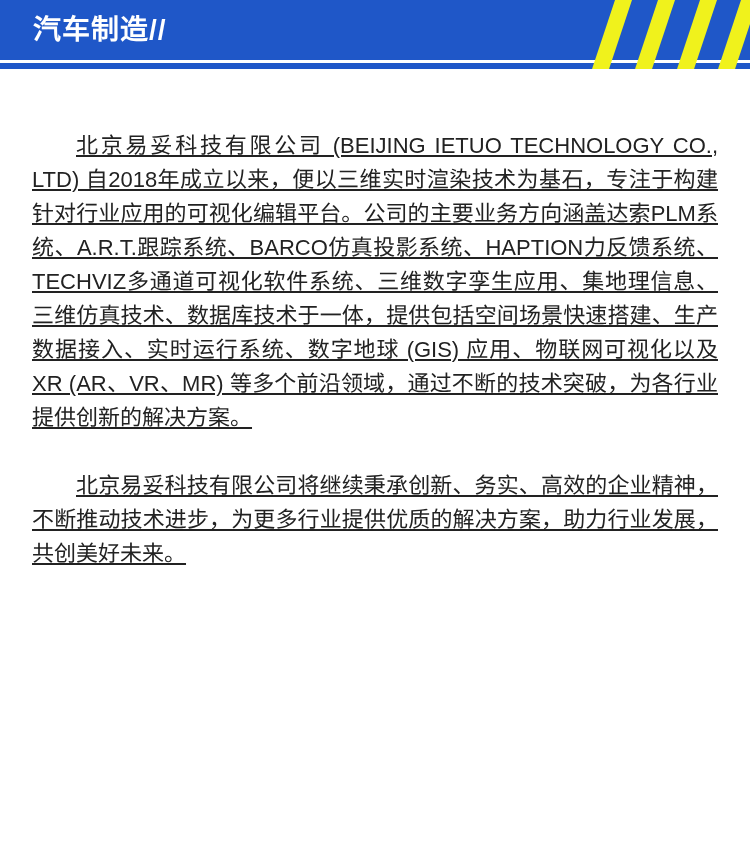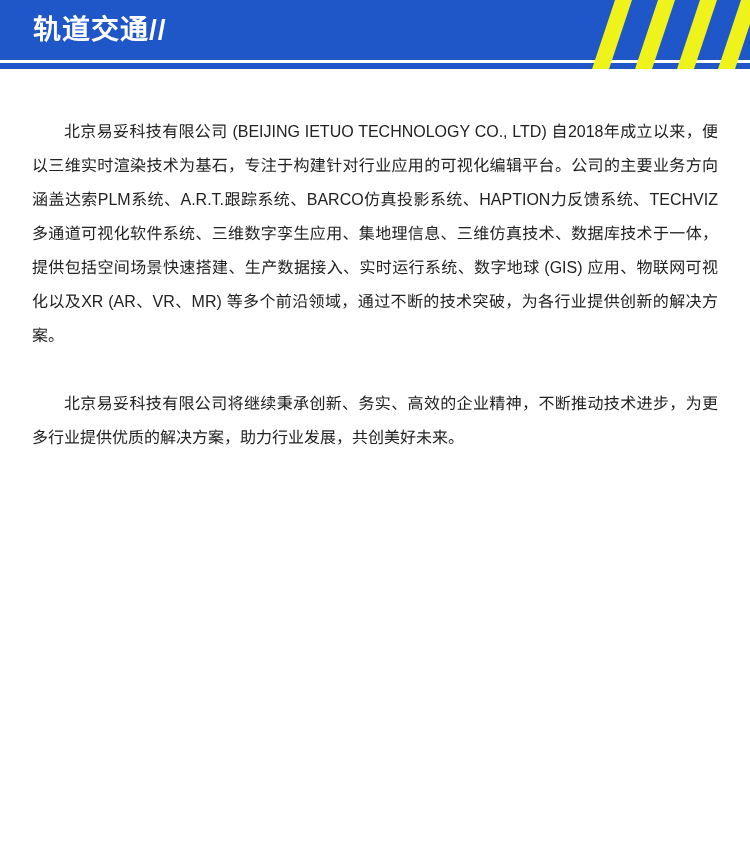--- a/index.html
+++ b/index.html
@@ -53,33 +53,34 @@
   }
   .stripe.s1{left:615px;}
   .stripe.s2{left:658px;}
   .stripe.s3{left:700px;}
   .stripe.s4{left:741px;}
   
   .profile-body{
     padding:46px 32px 0 32px;
   }
   .profile-body p{
-    font-size:16px;
+    font-size:22px;
     line-height:34px;
     color:var(--body-text);
     text-align:justify;
     text-indent:2em;
-    margin:0 0 34px 0;
+    margin:14px 0 34px 0;
+    text-decoration:underline;
   }
 </style>
 </head>
 <body>
 
 <header class="banner">
-  <h1 class="banner-title">轨道交通//</h1>
+  <h1 class="banner-title">汽车制造//</h1>
   <div class="divider-line"></div>
   <div class="stripe s1"></div>
   <div class="stripe s2"></div>
   <div class="stripe s3"></div>
   <div class="stripe s4"></div>
 </header>
 
 <main class="profile-body">
   <p>北京易妥科技有限公司 (BEIJING IETUO TECHNOLOGY CO., LTD) 自2018年成立以来，便以三维实时渲染技术为基石，专注于构建针对行业应用的可视化编辑平台。公司的主要业务方向涵盖达索PLM系统、A.R.T.跟踪系统、BARCO仿真投影系统、HAPTION力反馈系统、TECHVIZ多通道可视化软件系统、三维数字孪生应用、集地理信息、三维仿真技术、数据库技术于一体，提供包括空间场景快速搭建、生产数据接入、实时运行系统、数字地球 (GIS) 应用、物联网可视化以及XR (AR、VR、MR) 等多个前沿领域，通过不断的技术突破，为各行业提供创新的解决方案。</p>
   <p>北京易妥科技有限公司将继续秉承创新、务实、高效的企业精神，不断推动技术进步，为更多行业提供优质的解决方案，助力行业发展，共创美好未来。</p>

